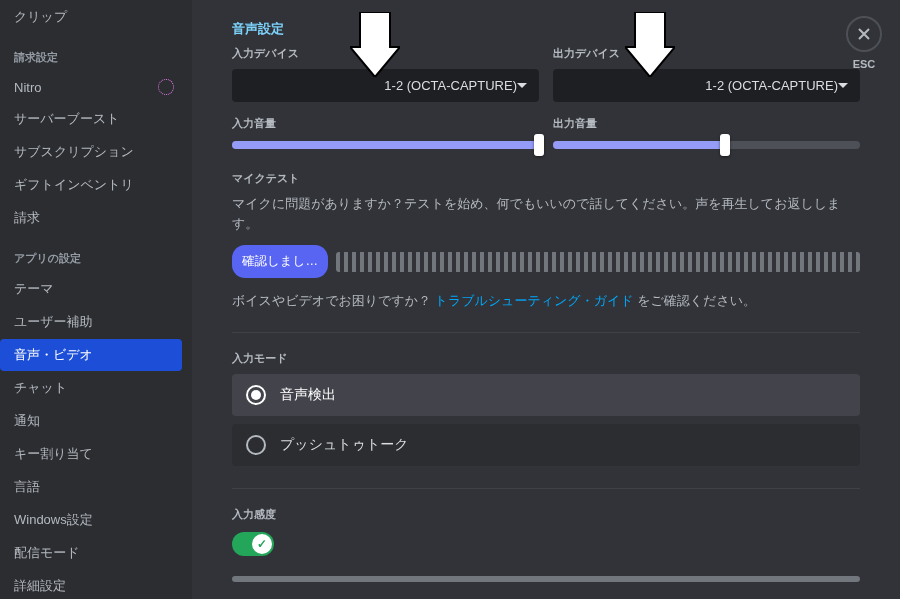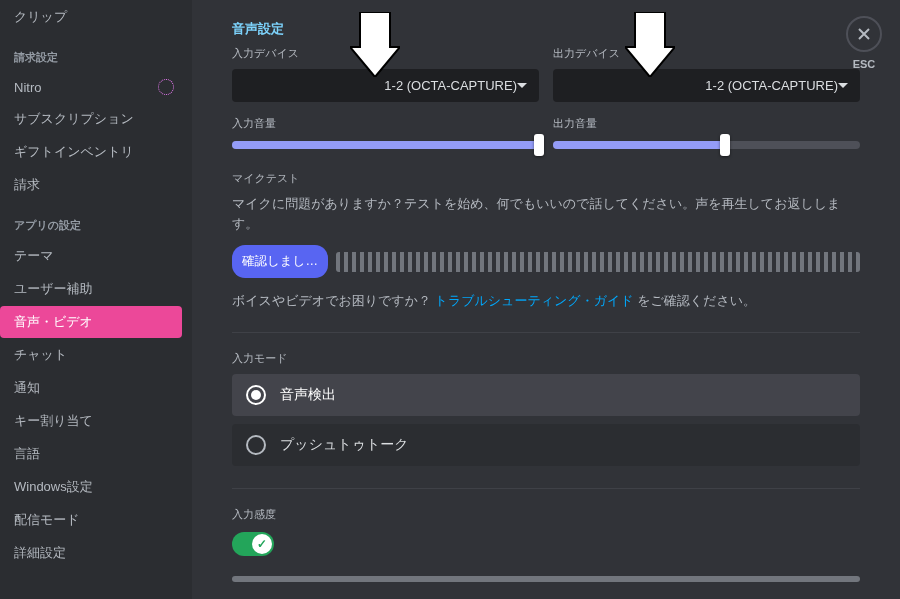--- a/index.html
+++ b/index.html
@@ -29,21 +29,21 @@
   .sb-item {
     padding: 7px 8px 7px 14px;
     border-radius: 4px;
     color: #b5bac1;
     margin: 1px 0;
     display: flex;
     align-items: center;
     justify-content: space-between;
     cursor: pointer;
   }
-  .sb-item.active { background: #ec4899; color: #fff; }
+  .sb-item.active { background: #1d4ed8; color: #fff; }
   .nitro-icon {
     display: inline-block; width: 16px; height: 16px;
     border: 1px dotted #f47fff; border-radius: 50%;
     position: relative;
   }
 
   .main {
     flex: 1;
     padding: 20px 40px 0 40px;
     overflow-y: auto;
@@ -54,21 +54,21 @@
   h2.page-title {
     font-size: 13px;
     font-weight: 700;
     color: #7dd3fc;
     margin-bottom: 8px;
   }
 
   .row2 { display: flex; gap: 14px; }
   .col { flex: 1; }
   .label-sm {
-    font-size: 11px; font-weight: 400;
+    font-size: 11px; font-weight: 700;
     color: #b5bac1;
     margin-bottom: 8px;
   }
   .select {
     background: #1e1f22;
     border-radius: 4px;
     padding: 9px 12px;
     display: flex; align-items: center; justify-content: flex-end;
     color: #dbdee1;
     font-size: 13px;
@@ -184,20 +184,23 @@
   <nav class="sidebar" id="sidebar">
       <div class="sb-item">
         <span>クリップ</span>
       </div>
       <div class="sb-cat">請求設定</div>
       <div class="sb-item">
         <span>Nitro</span>
         <span class="nitro-icon"></span>
       </div>
       <div class="sb-item">
+        <span>サーバーブースト</span>
+      </div>
+      <div class="sb-item">
         <span>サブスクリプション</span>
       </div>
       <div class="sb-item">
         <span>ギフトインベントリ</span>
       </div>
       <div class="sb-item">
         <span>請求</span>
       </div>
       <div class="sb-cat">アプリの設定</div>
       <div class="sb-item">

